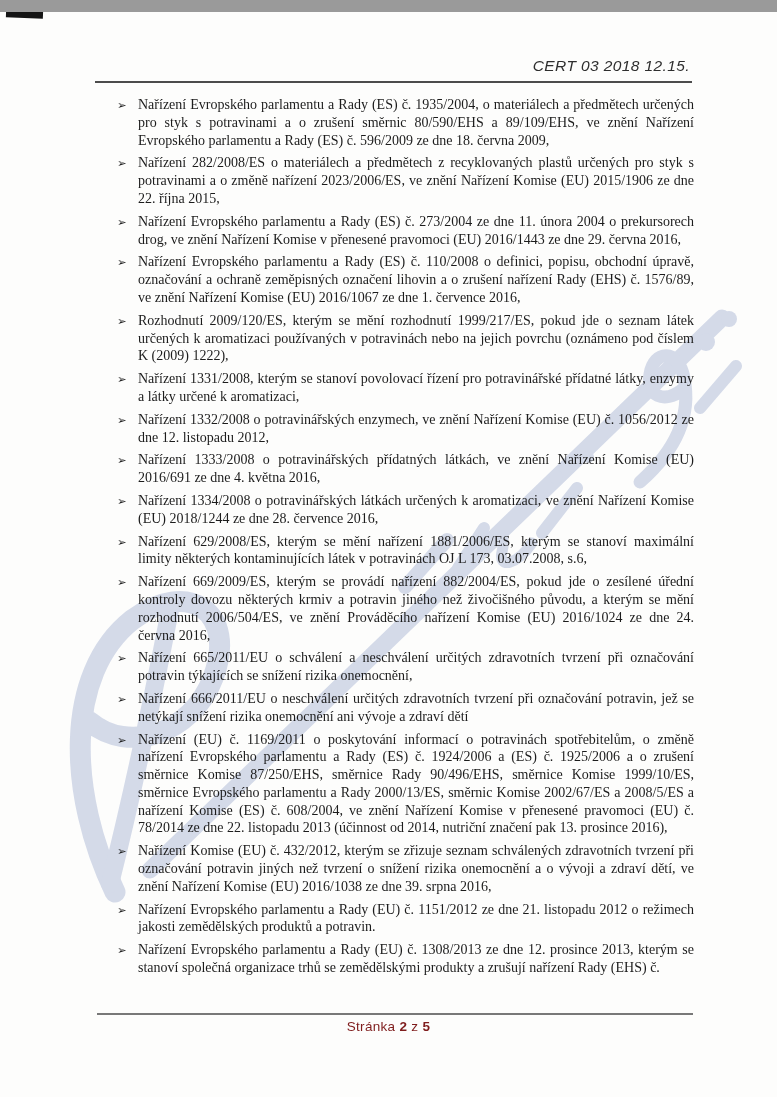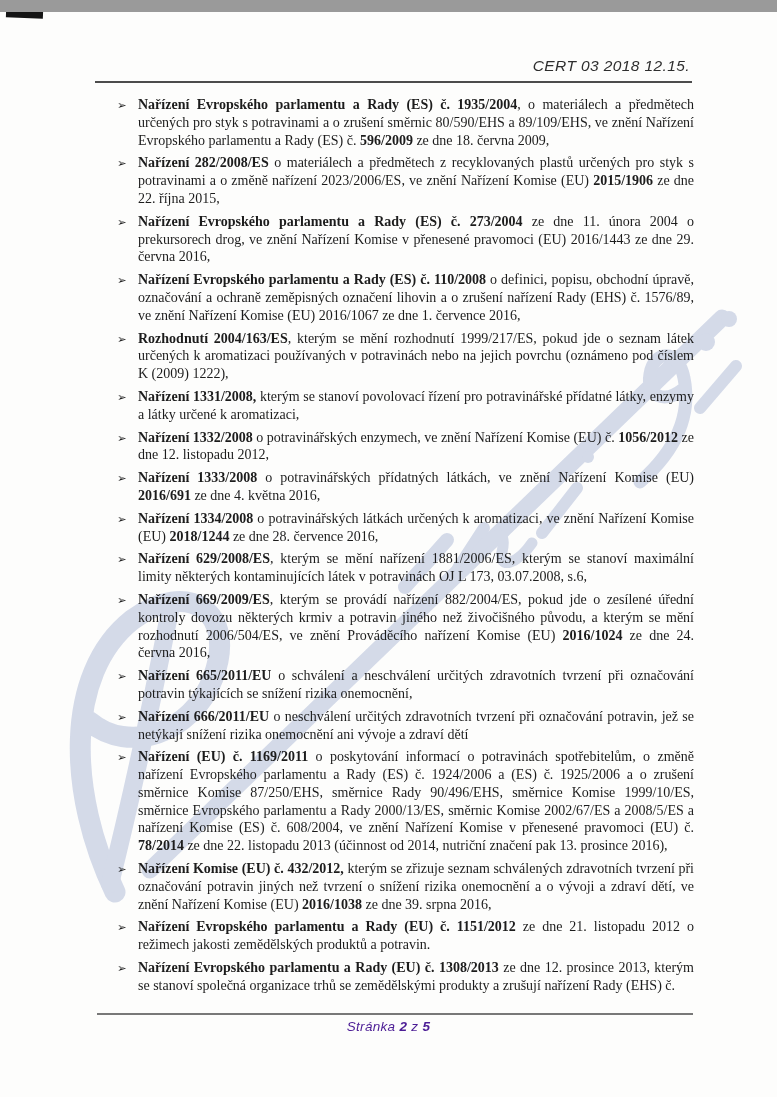--- a/index.html
+++ b/index.html
@@ -45,30 +45,30 @@
   }
   .bullet{
     flex:0 0 21px;
     margin-left:22px;
     font-family:"DejaVu Sans", sans-serif;
     font-size:11.5px;
     color:#1c1c1c;
     padding-top:1px;
   }
   .reg-text{flex:1 1 auto;}
-  .reg-text .bold{font-weight:bold;}
+  .reg-text .bold{font-weight:normal;}
   .footer-rule{
     position:absolute;top:1001px;left:97px;width:596px;height:2px;
     background:#787878;
   }
   .footer-text{
     position:absolute;top:1007px;left:0;width:777px;
     text-align:center;
     font-family:"Liberation Sans", sans-serif;
-    font-size:13.5px;color:#4c1d95;letter-spacing:.3px;font-style:italic;
+    font-size:13.5px;color:#7f1d1d;letter-spacing:.3px;
   }
   .footer-text b{font-weight:bold;}
 </style>
 </head>
 <body>
 
 <div class="page">
 
   <div class="corner-mark"></div>
 
@@ -103,21 +103,21 @@
       <div class="reg-item">
         <span class="bullet">➢</span>
         <span class="reg-text"><span class="bold">Nařízení Evropského parlamentu a Rady (ES) č. 273/2004</span><span> ze dne 11. února 2004 o prekursorech drog, ve znění Nařízení Komise v přenesené pravomoci (EU) 2016/1443 ze dne 29. června 2016,</span></span>
       </div>
       <div class="reg-item">
         <span class="bullet">➢</span>
         <span class="reg-text"><span class="bold">Nařízení Evropského parlamentu a Rady (ES) č. 110/2008</span><span> o definici, popisu, obchodní úpravě, označování a ochraně zeměpisných označení lihovin a o zrušení nařízení Rady (EHS) č. 1576/89, ve znění Nařízení Komise (EU) 2016/1067 ze dne 1. července 2016,</span></span>
       </div>
       <div class="reg-item">
         <span class="bullet">➢</span>
-        <span class="reg-text"><span class="bold">Rozhodnutí 2004/163/ES</span><span>, kterým se mění rozhodnutí 1999/217/ES, pokud jde o seznam látek určených k aromatizaci používaných v potravinách nebo na jejich povrchu (oznámeno pod číslem K (2009) 1222),</span></span>
+        <span class="reg-text"><span class="bold">Rozhodnutí 2009/120/ES</span><span>, kterým se mění rozhodnutí 1999/217/ES, pokud jde o seznam látek určených k aromatizaci používaných v potravinách nebo na jejich povrchu (oznámeno pod číslem K (2009) 1222),</span></span>
       </div>
       <div class="reg-item">
         <span class="bullet">➢</span>
         <span class="reg-text"><span class="bold">Nařízení 1331/2008,</span><span> kterým se stanoví povolovací řízení pro potravinářské přídatné látky, enzymy a látky určené k aromatizaci,</span></span>
       </div>
       <div class="reg-item">
         <span class="bullet">➢</span>
         <span class="reg-text"><span class="bold">Nařízení 1332/2008</span><span> o potravinářských enzymech, ve znění Nařízení Komise (EU) č. </span><span class="bold">1056/2012</span><span> ze dne 12. listopadu 2012,</span></span>
       </div>
       <div class="reg-item">

